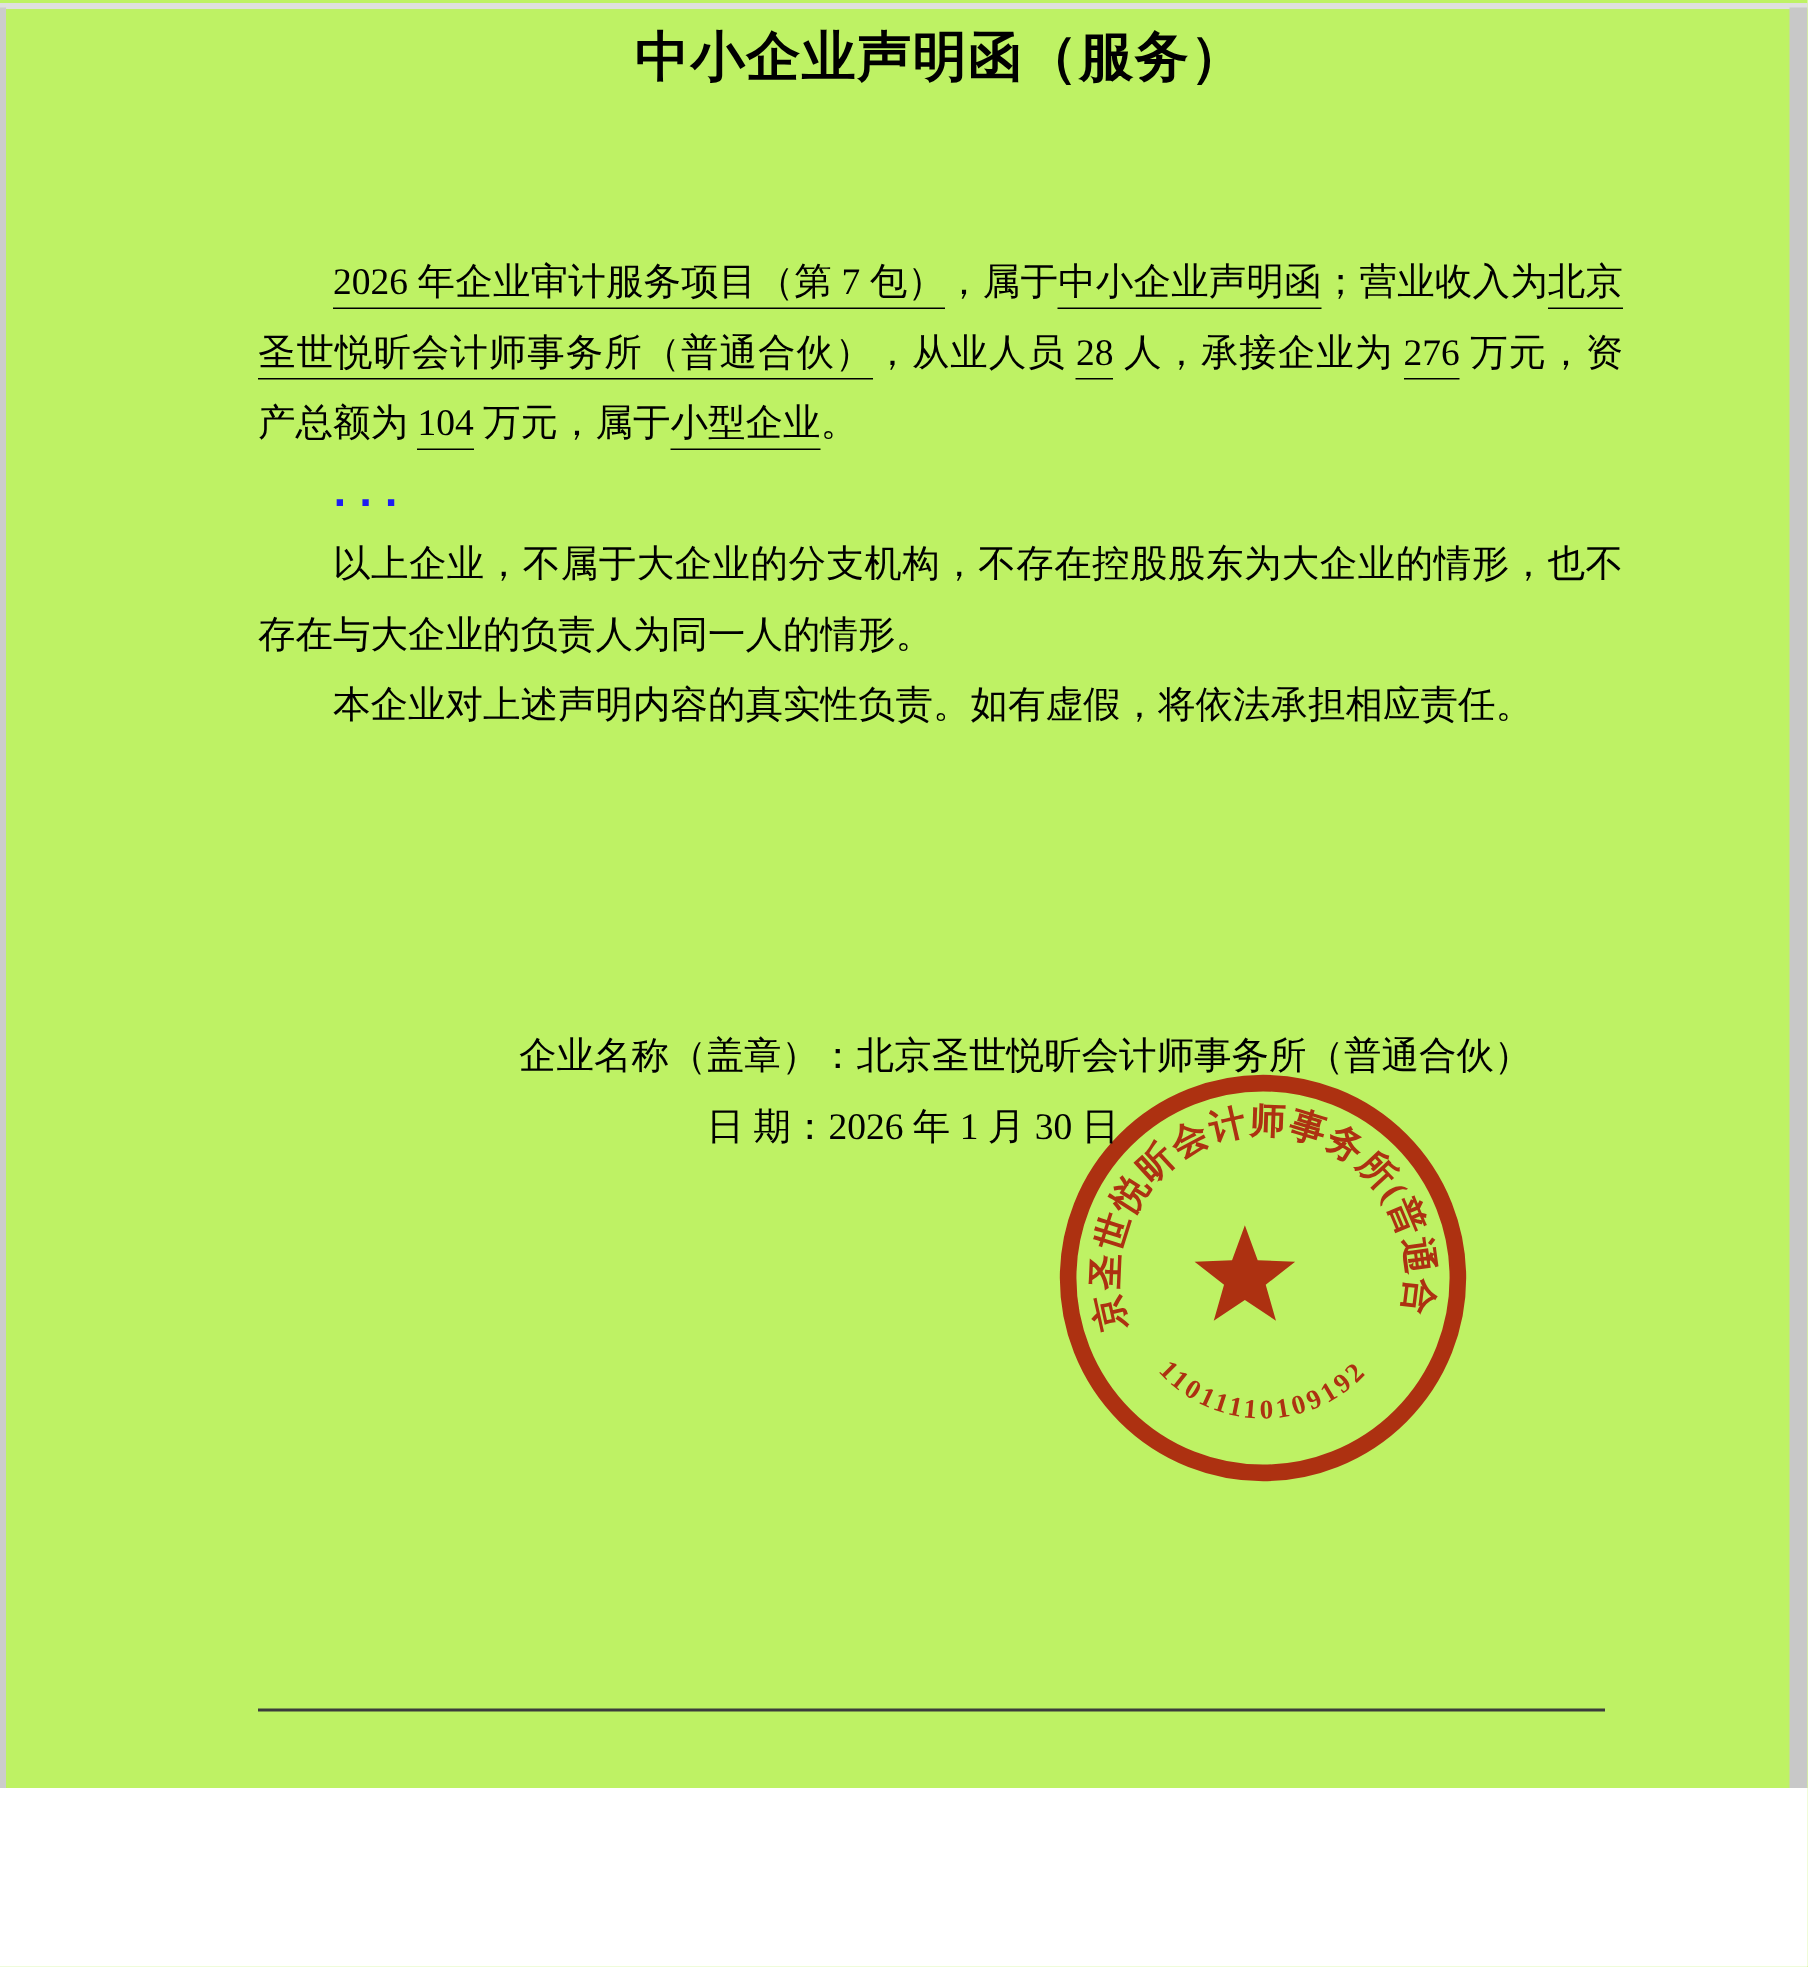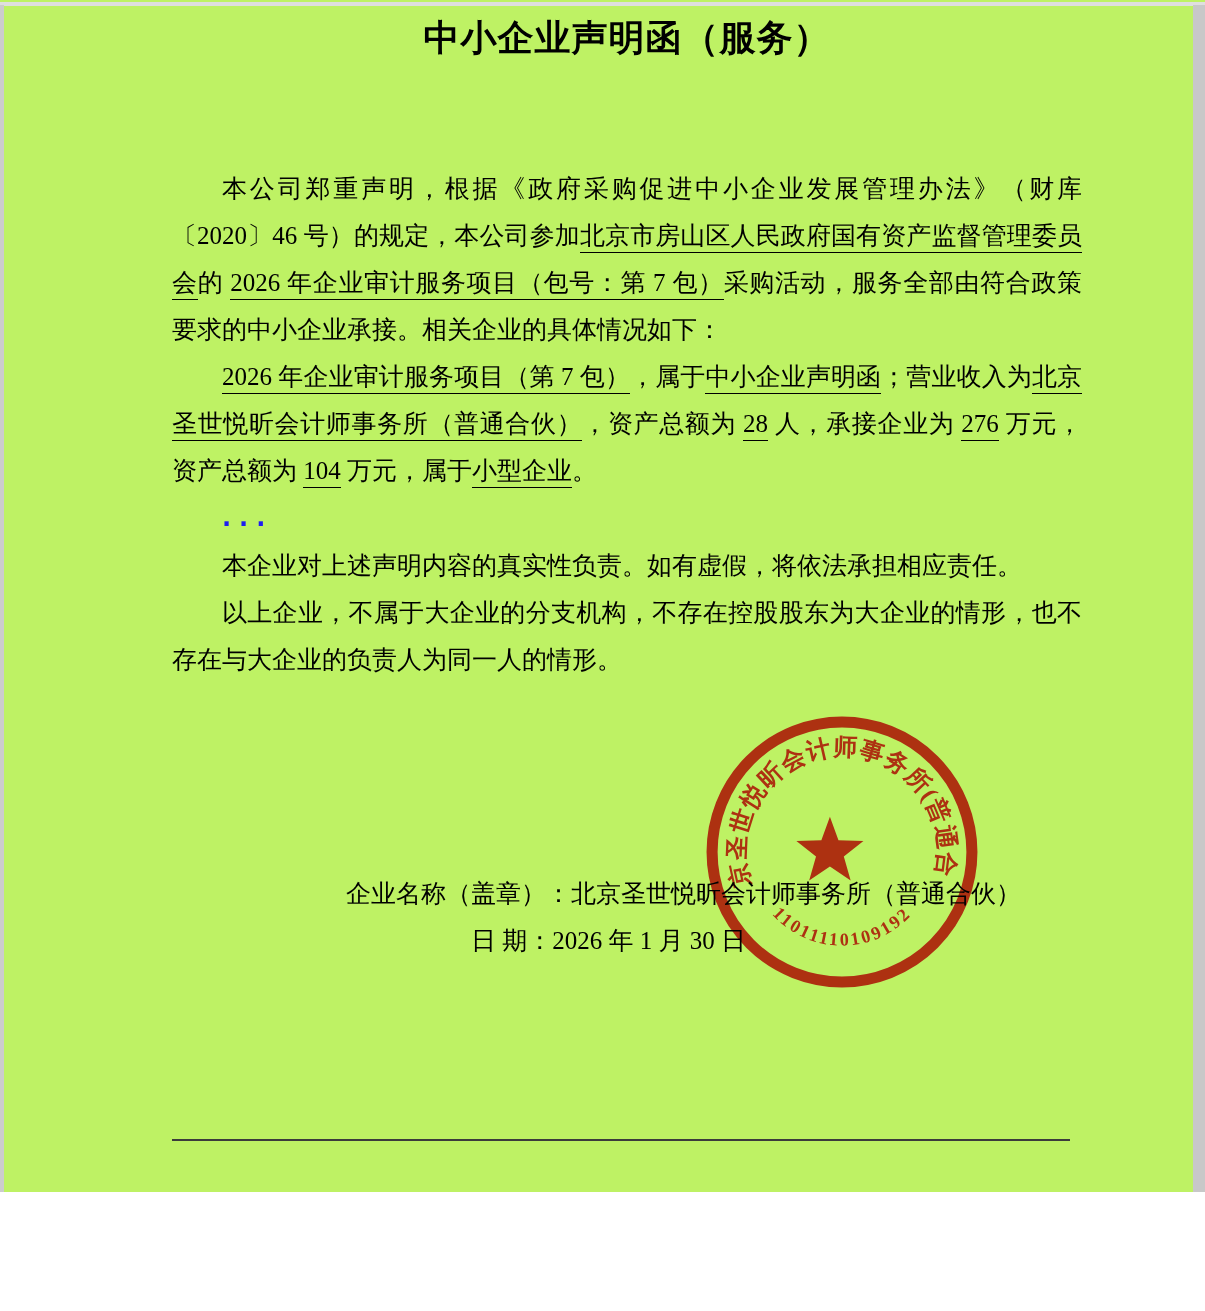--- a/index.html
+++ b/index.html
@@ -71,25 +71,24 @@
 
 <div class="screen">
   <div class="edge-top"></div>
   <div class="edge-left"></div>
   <div class="edge-right"></div>
 
   <div class="content">
     <h1 class="doc-title">中小企业声明函（服务）</h1>
 
     <div class="body-text" id="body-text">
-        <p class="para indent"><span>本公司郑重声明，根据《政府采购促进中小企业发展管理办法》（财库〔2020〕46 号）的规定，本公司参加</span><span class="u">北京市房山区人民政府国有资产监督管理委员会</span><span>的 </span><span class="u">2026 年企业审计服务项目（包号：第 7 包）</span><span>采购活动，服务全部由符合政策要求的中小企业承接。相关企业的具体情况如下：</span></p>
-        <p class="para indent"><span class="u">2026 年企业审计服务项目（第 7 包）</span><span>，属于</span><span class="u">中小企业声明函</span><span>；营业收入为</span><span class="u">北京圣世悦昕会计师事务所（普通合伙）</span><span>，资产总额为 </span><span class="u">28</span><span> 人，承接企业为 </span><span class="u">276</span><span> 万元，资产总额为 </span><span class="u">104</span><span> 万元，属于</span><span class="u">小型企业</span><span>。</span></p>
+        <p class="para indent"><span class="u">2026 年企业审计服务项目（第 7 包）</span><span>，属于</span><span class="u">中小企业声明函</span><span>；营业收入为</span><span class="u">北京圣世悦昕会计师事务所（普通合伙）</span><span>，从业人员 </span><span class="u">28</span><span> 人，承接企业为 </span><span class="u">276</span><span> 万元，资产总额为 </span><span class="u">104</span><span> 万元，属于</span><span class="u">小型企业</span><span>。</span></p>
         <p class="para indent"><span class="blue-dots">...</span></p>
+        <p class="para indent"><span>以上企业，不属于大企业的分支机构，不存在控股股东为大企业的情形，也不存在与大企业的负责人为同一人的情形。</span></p>
         <p class="para indent"><span>本企业对上述声明内容的真实性负责。如有虚假，将依法承担相应责任。</span></p>
-        <p class="para indent"><span>以上企业，不属于大企业的分支机构，不存在控股股东为大企业的情形，也不存在与大企业的负责人为同一人的情形。</span></p>
       </div>
 
     <p class="para sig-line sig-company">企业名称（盖章）：北京圣世悦昕会计师事务所（普通合伙）</p>
     <p class="para sig-line sig-date">日 期：2026 年 1 月 30 日</p>
   </div>
 
   <svg class="seal" viewBox="0 0 280 280" xmlns="http://www.w3.org/2000/svg">
     <defs>
       <path id="arcTop" d="M 49.8,172.8 A 96,96 0 1 1 230.2,172.8" fill="none"></path>
       <path id="arcBottom" d="M 63.8,193.3 A 93,93 0 0 0 216.2,193.3" fill="none"></path>

